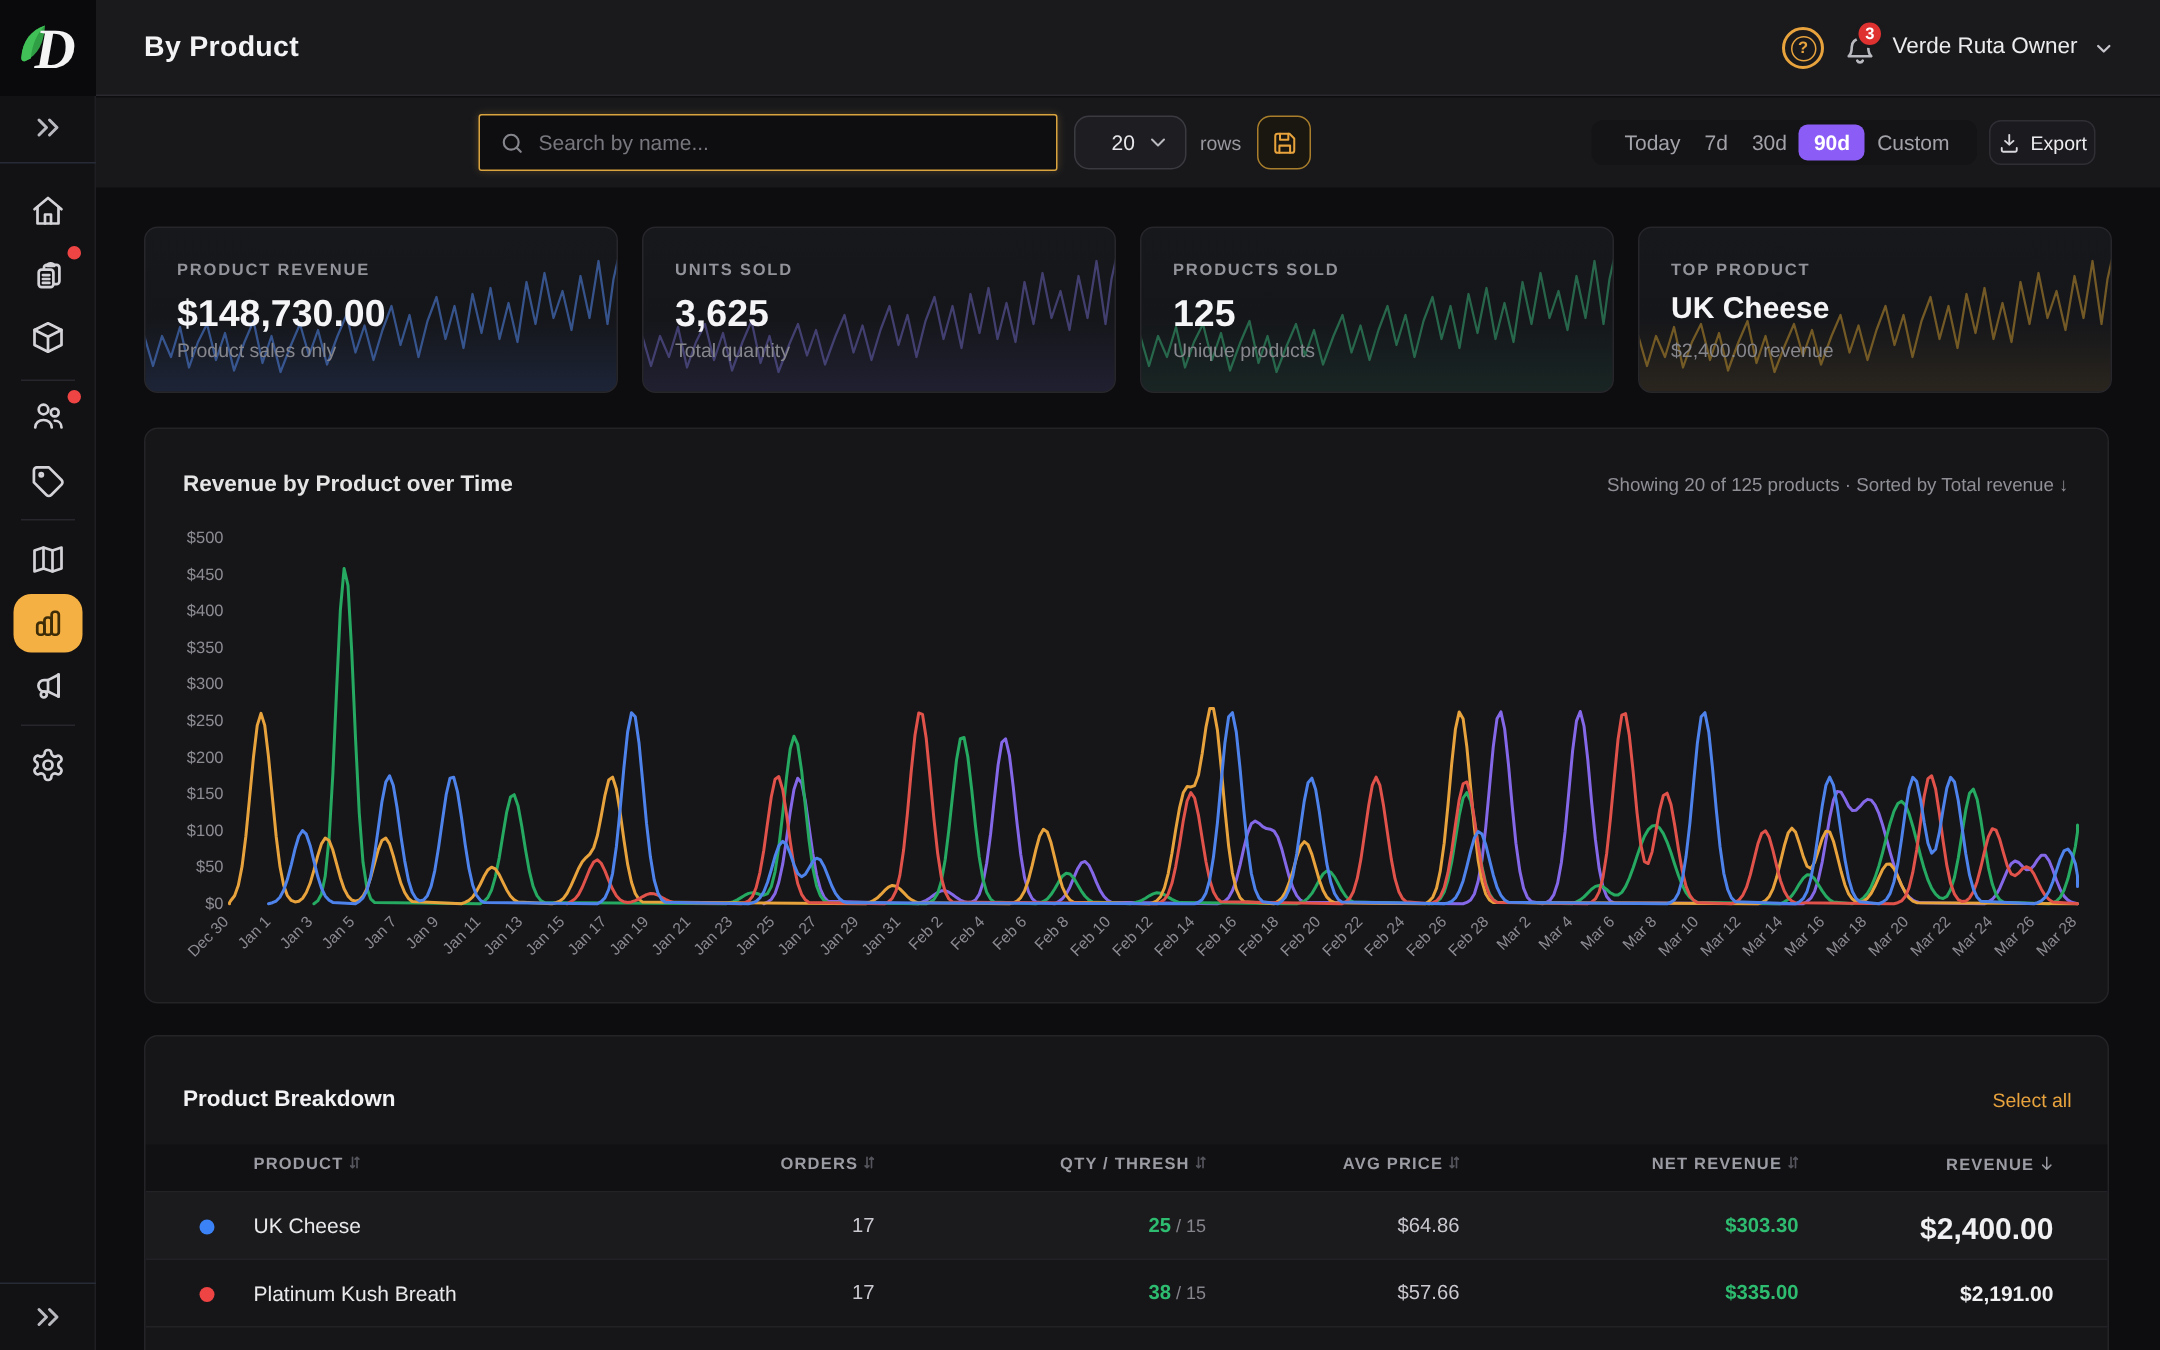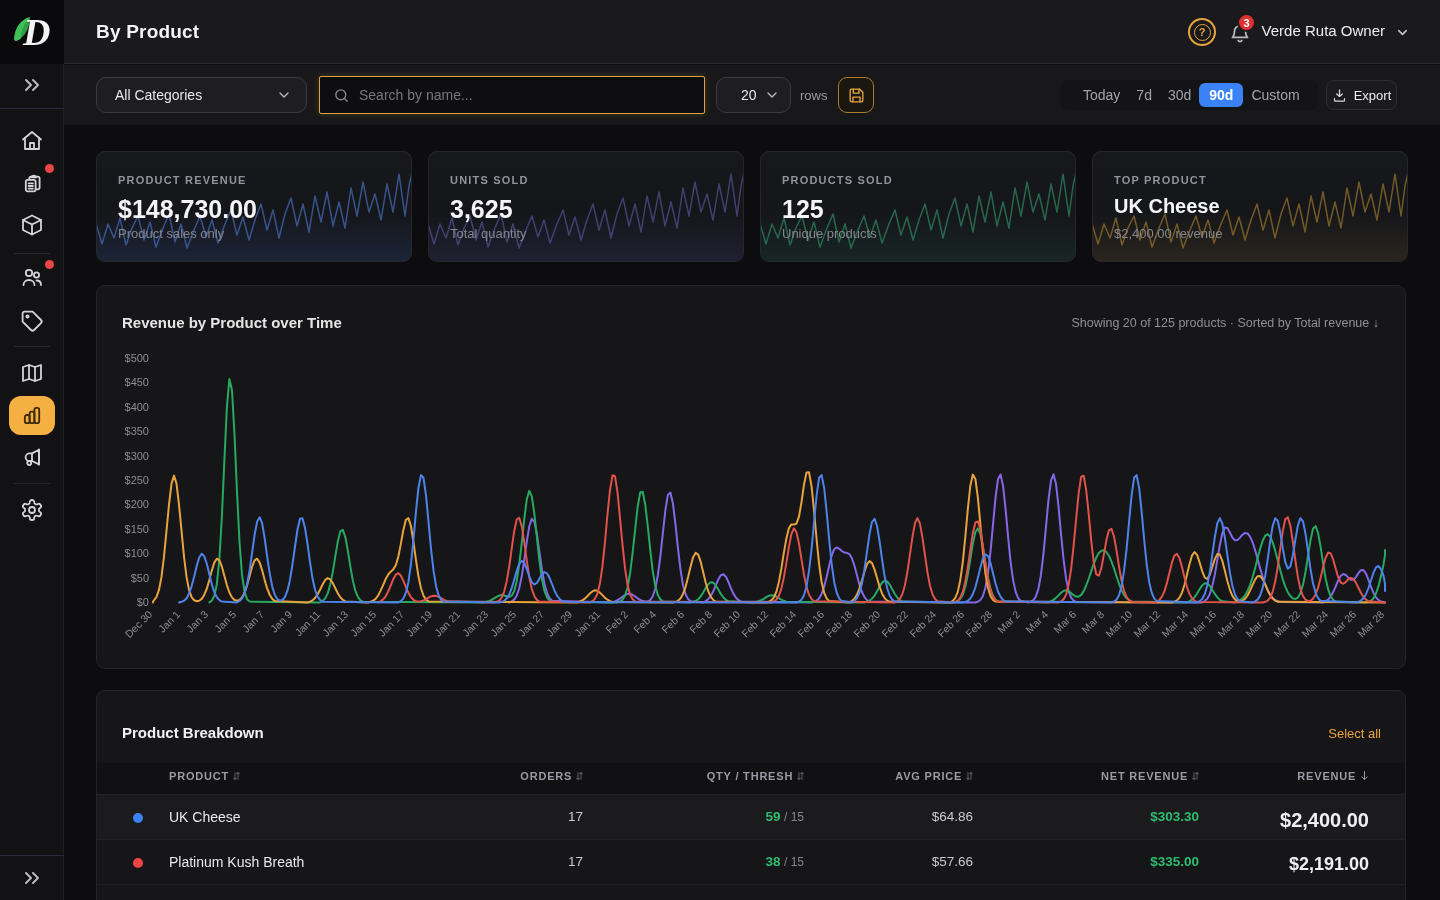--- a/index.html
+++ b/index.html
@@ -14,21 +14,21 @@
 .sepfull { position:absolute; left:0; width:64px; border-top:1px solid #262b36; }
 .reddot { position:absolute; width:9px; height:9px; border-radius:50%; background:#ef4444; }
 #activeicon { position:absolute; left:9px; top:396px; width:46px; height:39px; background:#f5b043; border-radius:12px; }
 
 .select { position:absolute; top:12px; height:36px; background:#1e1e22; border:1px solid #3a3a41; border-radius:10px; color:#e7e7ea; font-size:14px; display:flex; align-items:center; }
 #search { position:absolute; left:255px; top:11px; width:386px; height:38px; background:#0e0e11; border:1.5px solid #d9a43f; border-radius:2px; box-shadow:0 0 6px rgba(217,164,63,0.25); display:flex; align-items:center; }
 #rowstxt { position:absolute; left:736px; top:23px; color:#98989f; font-size:13px; }
 #savebtn { position:absolute; left:774px; top:12px; width:36px; height:36px; border:1.5px solid #a87e2c; border-radius:9px; background:#1a1710; display:flex; align-items:center; justify-content:center; }
 #seg { position:absolute; left:997px; top:15px; width:257px; height:30px; background:#141417; border-radius:8px; display:flex; align-items:center; justify-content:space-between; padding:0 14px; }
 .segitem { color:#a2a2a9; font-size:14px; padding:0 8px; }
-#seg90 { background:#3b82f6; color:#ffffff; font-weight:700; border-radius:6px; padding:4px 10px; font-size:14px; }
+#seg90 { background:#8b5cf6; color:#ffffff; font-weight:700; border-radius:6px; padding:4px 10px; font-size:14px; }
 #export { position:absolute; left:1262px; top:15px; width:71px; height:30px; background:#1b1b1f; border:1px solid #2e2e34; border-radius:8px; display:flex; align-items:center; justify-content:center; gap:7px; color:#ececef; font-size:13px; }
 
 .scard { position:absolute; top:151px; width:316px; height:111px; border:1px solid #26262b; border-radius:9px; overflow:hidden;padding-left:30px; }
 .slabel { position:absolute; left:21px; top:22px; color:#93939b; font-size:11px; font-weight:700; letter-spacing:1.2px; }
 .svalue { position:absolute; left:21px; top:43px; color:#f5f5f7; font-weight:700; }
 .ssub { position:absolute; left:21px; top:74px; color:#86868d; font-size:13px; }
 
 #chartcard { position:absolute; left:96px; top:285px; width:1310px; height:384px; background:#161619; border:1px solid #242428; border-radius:9px; }
 #charttitle { position:absolute; left:25px; top:28px; font-size:15px; font-weight:700; color:#e5e5e5; }
 #chartmeta { position:absolute; right:26px; top:30px; font-size:12.5px; color:#8f8f96; }
@@ -52,23 +52,20 @@
         <path d="M6 9a6 6 0 0 1 12 0c0 5 1.8 6.2 2.2 6.8H3.8C4.2 15.2 6 14 6 9z"></path>
         <path d="M10 19a2.2 2.2 0 0 0 4 0"></path>
       </svg></div>
   <div style="position:absolute;right:184px;top:13px;width:19px;height:19px;background:#e03131;border:2px solid #1a1a1d;border-radius:50%;display:flex;align-items:center;justify-content:center;color:#fff;font-size:11px;font-weight:700;">3</div>
   <div style="position:absolute;right:55px;top:22px;color:#ececef;font-size:15px;">Verde Ruta Owner</div>
   <div style="position:absolute;right:30px;top:25px;"><svg width="15" height="15" viewBox="0 0 24 24" fill="none" stroke="#c5c5cb" stroke-width="2.4" stroke-linecap="round" stroke-linejoin="round" xmlns="http://www.w3.org/2000/svg">
         <path d="m6 9 6 6 6-6"></path>
       </svg></div>
 </div>
 <div id="filterbar">
-  <div class="select" style="left:32px;width:211px;padding-left:18px;">All Categories<span style="position:absolute;right:14px;top:9px;"><svg width="16" height="16" viewBox="0 0 24 24" fill="none" stroke="#b9b9c0" stroke-width="2" stroke-linecap="round" stroke-linejoin="round" xmlns="http://www.w3.org/2000/svg">
-          <path d="m6 9 6 6 6-6"></path>
-        </svg></span></div>
   <div id="search">
       <span style="margin-left:13px;display:flex;">
         <svg width="17" height="17" viewBox="0 0 24 24" fill="none" stroke="#85858c" stroke-width="2" stroke-linecap="round" stroke-linejoin="round" xmlns="http://www.w3.org/2000/svg">
           <circle cx="11" cy="11" r="7"></circle>
           <path d="m20 20-3.8-3.8"></path>
         </svg>
       </span>
       <span style="margin-left:9px;color:#77777e;font-size:14px;">Search by name...</span>
     </div>
   <div class="select" style="left:652px;width:75px;padding-left:24px;">20<span style="position:absolute;right:10px;top:9px;"><svg width="16" height="16" viewBox="0 0 24 24" fill="none" stroke="#b9b9c0" stroke-width="2" stroke-linecap="round" stroke-linejoin="round" xmlns="http://www.w3.org/2000/svg">
@@ -292,26 +289,26 @@
           <path d="M10 17V3M7.5 5.5 10 3l2.5 2.5"></path>
         </svg></span>
 <span class="th" style="left:1160px;width:112px">REVENUE <svg width="9" height="11" viewBox="0 0 18 22" fill="none" stroke="#9a9aa2" stroke-width="2" stroke-linecap="round" stroke-linejoin="round" xmlns="http://www.w3.org/2000/svg" style="vertical-align:-1px">
           <path d="M9 3v16M3.5 13.5 9 19l5.5-5.5"></path>
         </svg></span>
     </div>
   <div class="trow" style="top:104px;background:rgba(255,255,255,0.025);">
 <span class="dot" style="background:#3b82f6"></span>
 <span class="cell" style="left:72px;text-align:left;color:#e9e9ec;font-size:14px">UK Cheese</span>
 <span class="cell" style="left:400px;width:86px;">17</span>
-<span class="cell" style="left:560px;width:147px;"><b style="color:#2ebd70;font-weight:700">59</b><span style="color:#85858c;font-size:12px"> / 15</span></span>
+<span class="cell" style="left:560px;width:147px;"><b style="color:#2ebd70;font-weight:700">25</b><span style="color:#85858c;font-size:12px"> / 15</span></span>
 <span class="cell" style="left:790px;width:86px;">$64.86</span>
 <span class="cell" style="left:990px;width:112px;color:#2ebd70;font-weight:700">$303.30</span>
 <span class="cell" style="left:1160px;width:112px;color:#f0f0f2;font-weight:700;font-size:20px">$2,400.00</span>
 </div>
     <div class="trow" style="top:149px;">
 <span class="dot" style="background:#ef4444"></span>
 <span class="cell" style="left:72px;text-align:left;color:#e9e9ec;font-size:14px">Platinum Kush Breath</span>
 <span class="cell" style="left:400px;width:86px;">17</span>
 <span class="cell" style="left:560px;width:147px;"><b style="color:#2ebd70;font-weight:700">38</b><span style="color:#85858c;font-size:12px"> / 15</span></span>
 <span class="cell" style="left:790px;width:86px;">$57.66</span>
 <span class="cell" style="left:990px;width:112px;color:#2ebd70;font-weight:700">$335.00</span>
-<span class="cell" style="left:1160px;width:112px;color:#f0f0f2;font-weight:700;font-size:18px">$2,191.00</span>
+<span class="cell" style="left:1160px;width:112px;color:#f0f0f2;font-weight:700;font-size:14px">$2,191.00</span>
 </div>
 </div>
 </body></html>

